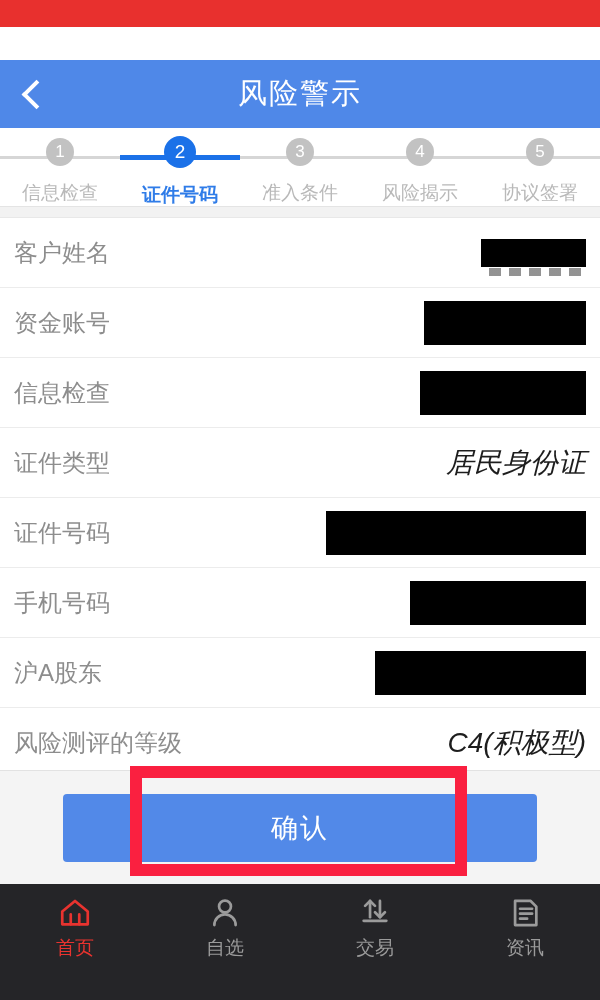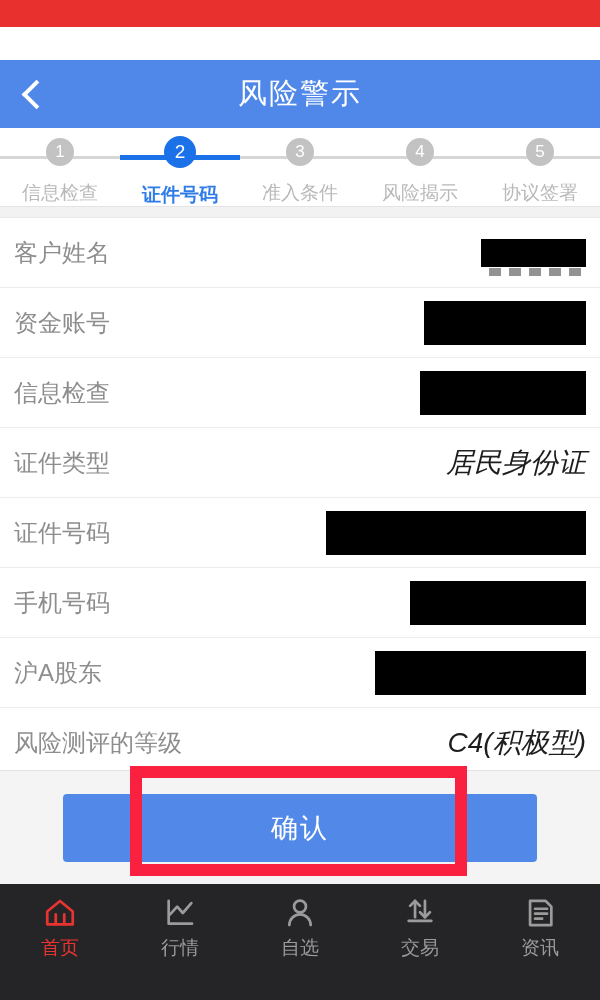--- a/index.html
+++ b/index.html
@@ -209,29 +209,20 @@
             <path d="M3 11 L12 3.5 L21 11 L21 20 L3 20 Z"></path>
             <path d="M9 20 L9 13"></path>
             <path d="M15 20 L15 13"></path>
           </svg>
         </div>
         <div class="navlabel">首页</div>
       </div>
       <div class="navitem">
         <div class="navicon">
           <svg width="34" height="34" viewBox="0 0 24 24" fill="none" stroke="#9b9b9b" stroke-width="1.9" stroke-linecap="round" stroke-linejoin="round">
-            <path d="M4 3.5 L4 19.5 L20.5 19.5"></path>
-            <path d="M5 13 L10 7.5 L14 12 L20 5"></path>
-          </svg>
-        </div>
-        <div class="navlabel">行情</div>
-      </div>
-      <div class="navitem">
-        <div class="navicon">
-          <svg width="34" height="34" viewBox="0 0 24 24" fill="none" stroke="#9b9b9b" stroke-width="1.9" stroke-linecap="round" stroke-linejoin="round">
             <path d="M12 3.2 a4.2 4.2 0 1 0 0 8.4 a4.2 4.2 0 1 0 0 -8.4"></path>
             <path d="M4.5 20.5 a7.5 7.5 0 0 1 15 0"></path>
           </svg>
         </div>
         <div class="navlabel">自选</div>
       </div>
       <div class="navitem">
         <div class="navicon">
           <svg width="34" height="34" viewBox="0 0 24 24" fill="none" stroke="#9b9b9b" stroke-width="1.9" stroke-linecap="round" stroke-linejoin="round">
             <path d="M8.5 3.5 L8.5 15"></path>

